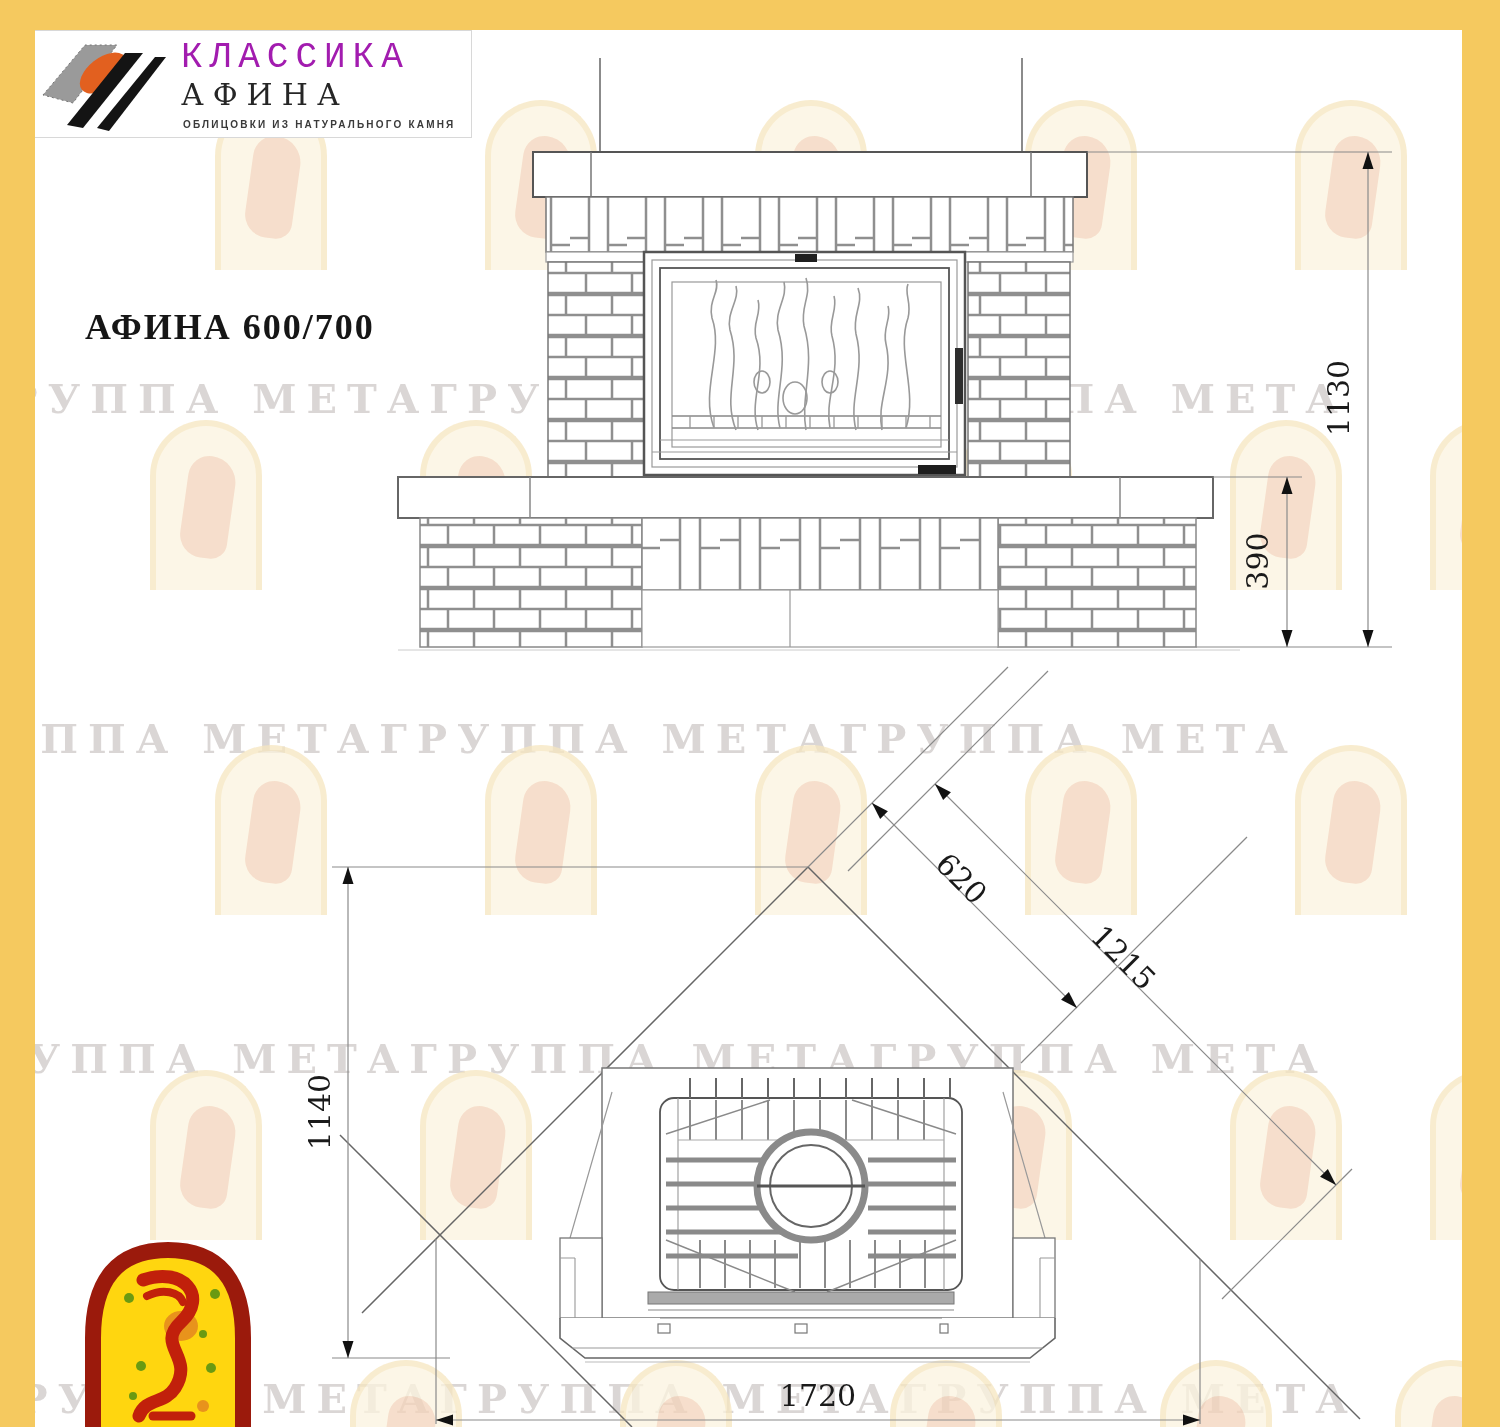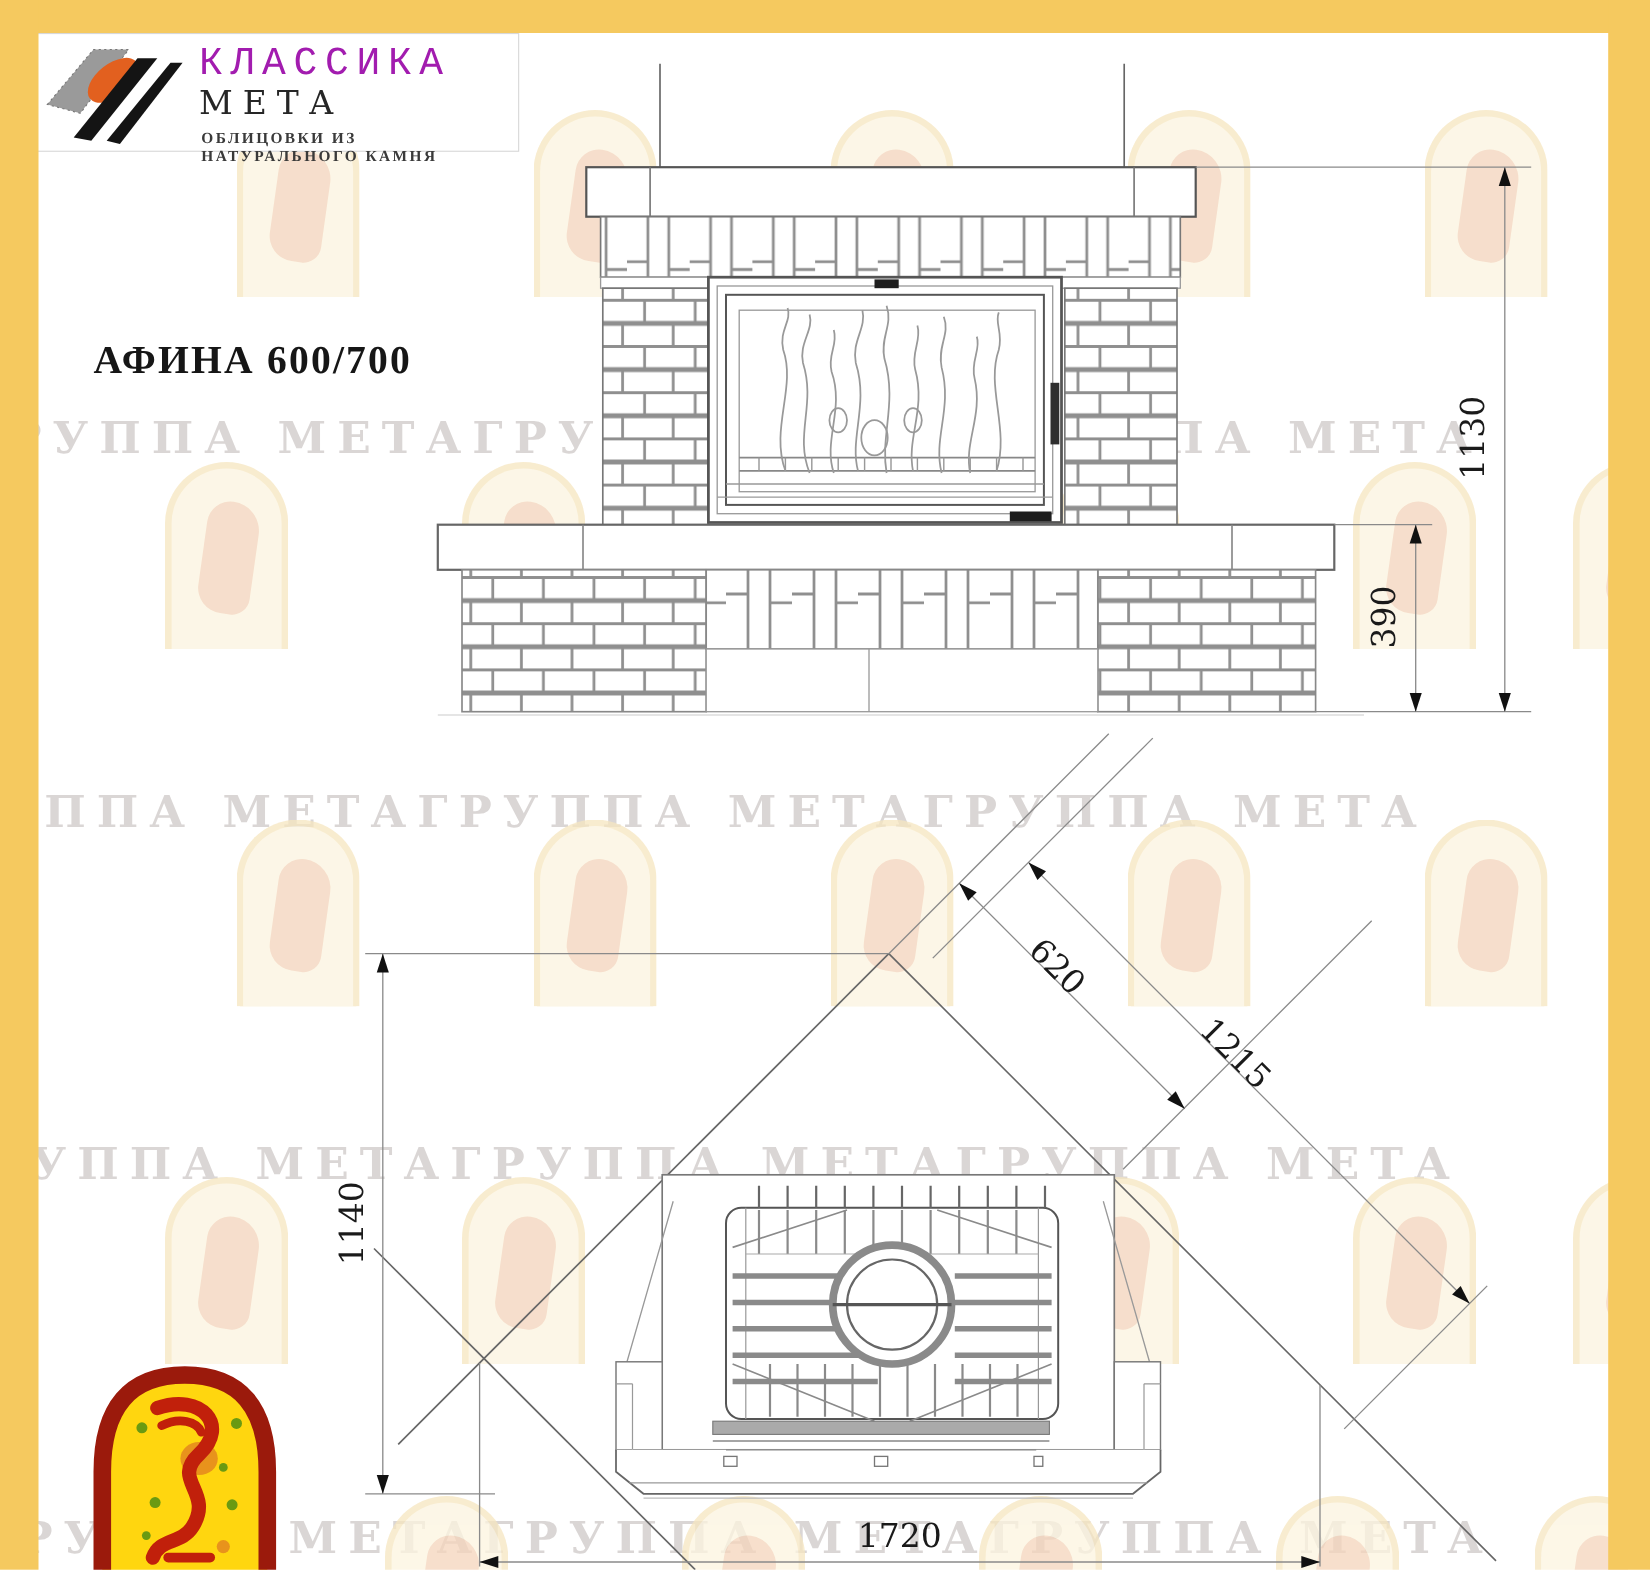--- a/index.html
+++ b/index.html
@@ -22,22 +22,22 @@
            font-weight:bold;font-size:40px;letter-spacing:10px;
            color:rgba(158,148,144,.38);}
 
   
   #brand-box{position:absolute;left:28px;top:30px;width:442px;height:106px;
              background:#ffffff;border:1px solid #d8d8d8;z-index:5;}
   #brand-name1{position:absolute;left:152px;top:6px;font-size:36px;letter-spacing:7px;
                color:#a21caf;font-family:Liberation Mono, monospace;}
   #brand-name2{position:absolute;left:152px;top:46px;font-size:30px;letter-spacing:9px;
                color:#262626;font-family:"DejaVu Serif",serif;}
-  #brand-tagline{position:absolute;left:154px;top:88px;font-size:14px;letter-spacing:2.2px;
-                 color:#3a3a3a;font-family:Liberation Serif, serif;font-weight:bold;}
+  #brand-tagline{position:absolute;left:154px;top:88px;font-size:10px;letter-spacing:2.2px;
+                 color:#3a3a3a;font-family:Liberation Sans, sans-serif;font-weight:bold;}
 
   #page-title{position:absolute;left:85px;top:306px;font-size:36px;font-weight:bold;
               letter-spacing:2px;color:#161616;z-index:5;font-family:Liberation Serif, serif;}
 
   #drawing{position:absolute;left:0;top:0;z-index:3;}
 
   
   #meta-logo{position:absolute;left:83px;top:1238px;width:170px;height:189px;z-index:5;overflow:hidden;}
 
   .dim-label{font-family:"DejaVu Serif",serif;font-size:30px;fill:#1a1a1a;}
@@ -139,21 +139,21 @@
 
 <div id="brand-box">
   <svg width="148" height="104" viewBox="0 0 148 104">
     <path d="M14 64 L56 14 L88 14 L44 72 Z" fill="#9a9a9a"></path>
     <path d="M14 64 L56 14 L88 14 L44 72 Z" fill="none" stroke="#777" stroke-width="1" stroke-dasharray="2 3"></path>
     <ellipse cx="74" cy="42" rx="27" ry="15" transform="rotate(-38 74 42)" fill="#E2601F"></ellipse>
     <path d="M38 94 L96 22 L114 22 L54 97 Z" fill="#141414"></path>
     <path d="M68 97 L126 26 L137 26 L80 100 Z" fill="#141414"></path>
   </svg>
   <div id="brand-name1">КЛАССИКА</div>
-  <div id="brand-name2">МЕТА</div>
+  <div id="brand-name2">АФИНА</div>
   <div id="brand-tagline">ОБЛИЦОВКИ ИЗ НАТУРАЛЬНОГО КАМНЯ</div>
 </div>
 
 <div id="page-title">АФИНА 600/700</div>
 
 <svg id="drawing" width="1500" height="1427" viewBox="0 0 1500 1427">
   <defs>
     <pattern id="pbrick" width="46" height="42" patternUnits="userSpaceOnUse">
       <rect width="46" height="42" fill="#ffffff"></rect>
       <path d="M0 1H46 M0 21H46 M0 41H46 M14 1V21 M34 21V41" stroke="#8f8f8f" stroke-width="2.5" fill="none"></path>

